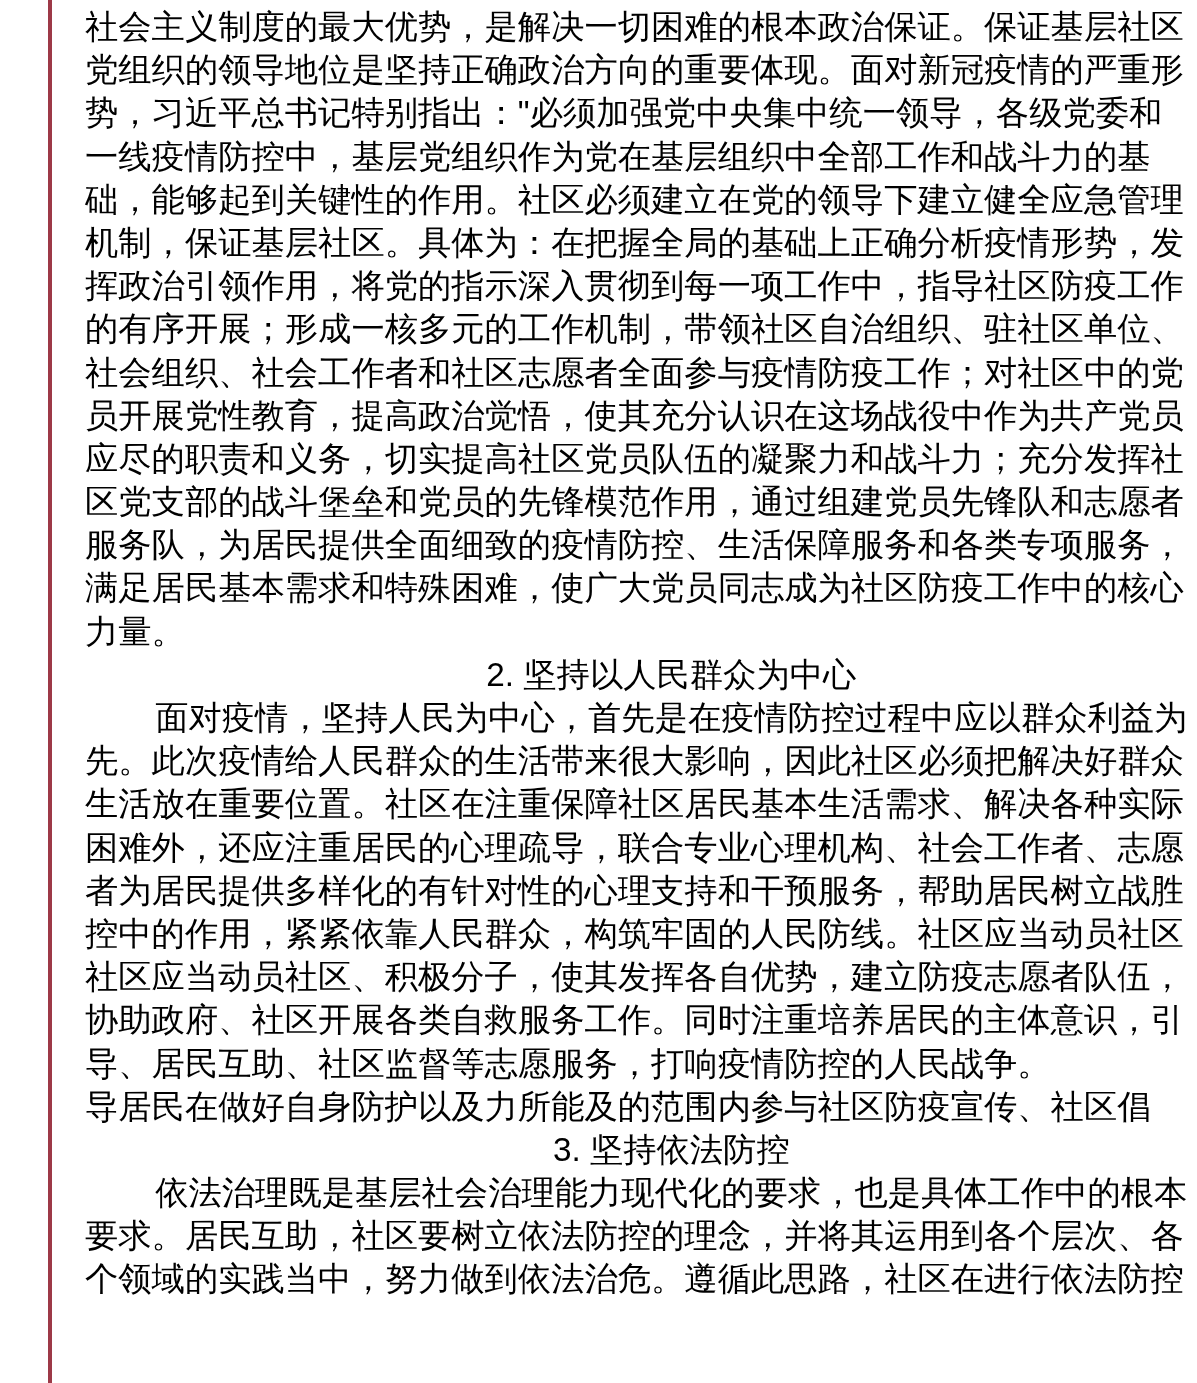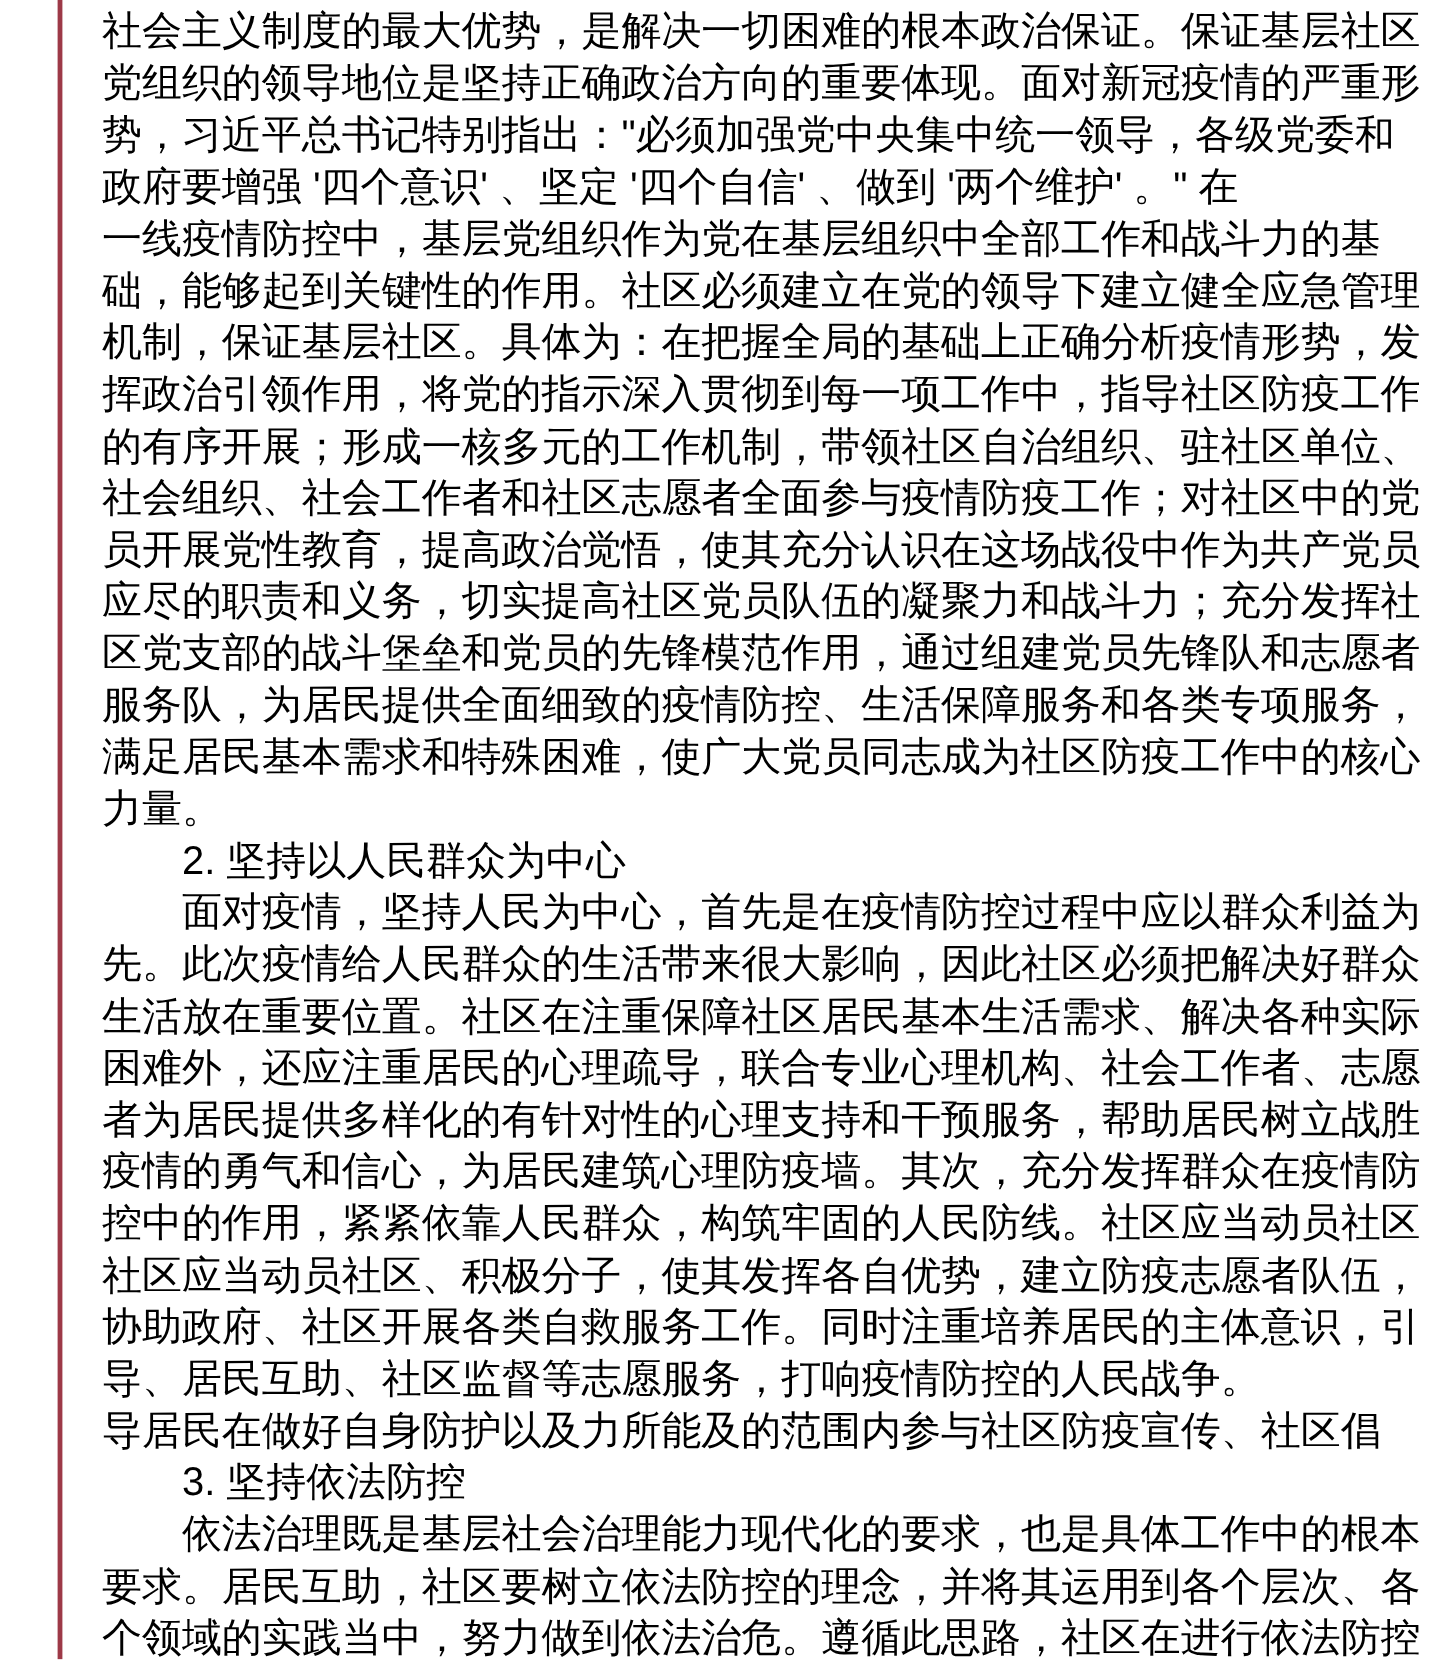--- a/index.html
+++ b/index.html
@@ -32,51 +32,50 @@
     color: #000000;
     text-align: left;
   }
   .line {
     white-space: nowrap;
     height: 43.2px;
     overflow: visible;
   }
   .line.indent {
     padding-left: 66.6px; 
+    text-align: center;
   }
 </style>
 </head>
 <body>
 
 <div class="page">
   <div class="revision-bar" style="background: rgb(157, 57, 71);"></div>
   <div class="text-block" style="color: rgb(0, 0, 0);">
       <div class="line">社会主义制度的最大优势，是解决一切困难的根本政治保证。保证基层社区</div>
       <div class="line">党组织的领导地位是坚持正确政治方向的重要体现。面对新冠疫情的严重形</div>
       <div class="line">势，习近平总书记特别指出："必须加强党中央集中统一领导，各级党委和</div>
-      <div class="line">政府要增强 '四个意识' 、坚定 '四个自信' 、做到 '两个维护' 。" 在</div>
       <div class="line">一线疫情防控中，基层党组织作为党在基层组织中全部工作和战斗力的基</div>
       <div class="line">础，能够起到关键性的作用。社区必须建立在党的领导下建立健全应急管理</div>
       <div class="line">机制，保证基层社区。具体为：在把握全局的基础上正确分析疫情形势，发</div>
       <div class="line">挥政治引领作用，将党的指示深入贯彻到每一项工作中，指导社区防疫工作</div>
       <div class="line">的有序开展；形成一核多元的工作机制，带领社区自治组织、驻社区单位、</div>
       <div class="line">社会组织、社会工作者和社区志愿者全面参与疫情防疫工作；对社区中的党</div>
       <div class="line">员开展党性教育，提高政治觉悟，使其充分认识在这场战役中作为共产党员</div>
       <div class="line">应尽的职责和义务，切实提高社区党员队伍的凝聚力和战斗力；充分发挥社</div>
       <div class="line">区党支部的战斗堡垒和党员的先锋模范作用，通过组建党员先锋队和志愿者</div>
       <div class="line">服务队，为居民提供全面细致的疫情防控、生活保障服务和各类专项服务，</div>
       <div class="line">满足居民基本需求和特殊困难，使广大党员同志成为社区防疫工作中的核心</div>
       <div class="line">力量。</div>
       <div class="line indent">2. 坚持以人民群众为中心</div>
       <div class="line indent">面对疫情，坚持人民为中心，首先是在疫情防控过程中应以群众利益为</div>
       <div class="line">先。此次疫情给人民群众的生活带来很大影响，因此社区必须把解决好群众</div>
       <div class="line">生活放在重要位置。社区在注重保障社区居民基本生活需求、解决各种实际</div>
       <div class="line">困难外，还应注重居民的心理疏导，联合专业心理机构、社会工作者、志愿</div>
       <div class="line">者为居民提供多样化的有针对性的心理支持和干预服务，帮助居民树立战胜</div>
-      <div class="line">疫情的勇气和信心，为居民建筑心理防疫墙。其次，充分发挥群众在疫情防</div>
       <div class="line">控中的作用，紧紧依靠人民群众，构筑牢固的人民防线。社区应当动员社区</div>
       <div class="line">社区应当动员社区、积极分子，使其发挥各自优势，建立防疫志愿者队伍，</div>
       <div class="line">协助政府、社区开展各类自救服务工作。同时注重培养居民的主体意识，引</div>
       <div class="line">导、居民互助、社区监督等志愿服务，打响疫情防控的人民战争。</div>
       <div class="line">导居民在做好自身防护以及力所能及的范围内参与社区防疫宣传、社区倡</div>
       <div class="line indent">3. 坚持依法防控</div>
       <div class="line indent">依法治理既是基层社会治理能力现代化的要求，也是具体工作中的根本</div>
       <div class="line">要求。居民互助，社区要树立依法防控的理念，并将其运用到各个层次、各</div>
       <div class="line">个领域的实践当中，努力做到依法治危。遵循此思路，社区在进行依法防控</div>
     </div>

